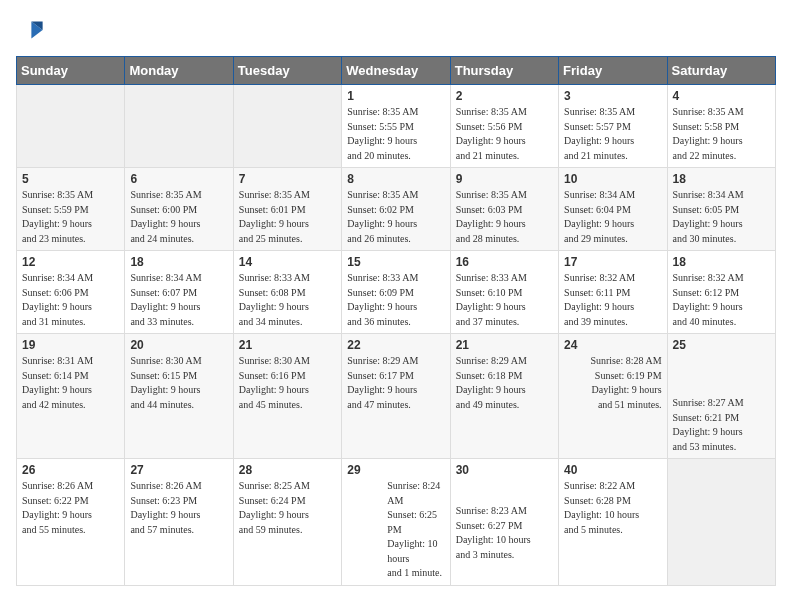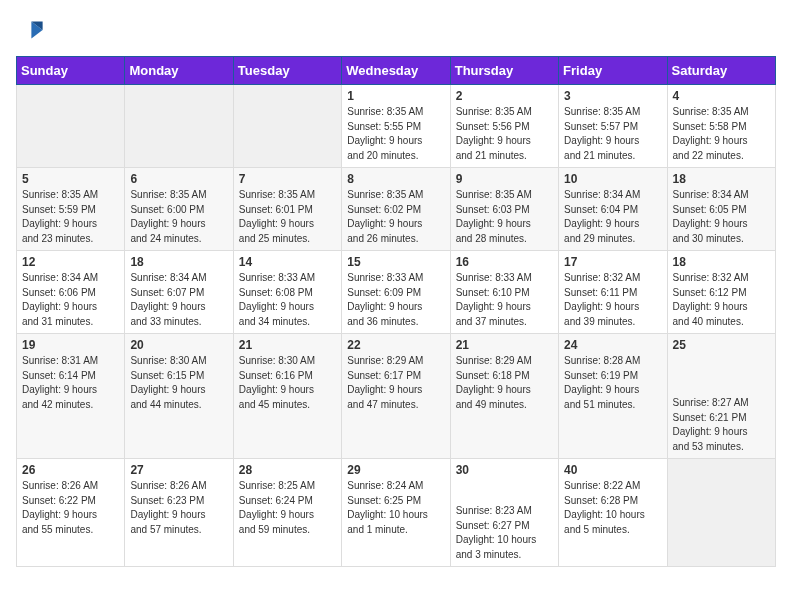--- a/index.html
+++ b/index.html
@@ -43,21 +43,21 @@
     .location {
       font-size: 14px;
       color: #555;
     }
     .calendar {
       width: 100%;
       border-collapse: collapse;
       border: 1px solid #ccc;
     }
     .calendar th {
-      background-color: #6d28d9;
+      background-color: #737373;
       color: #fff;
       font-size: 13px;
       font-weight: bold;
       padding: 6px 4px;
       text-align: left;
       border: 1px solid #1e5a9c;
     }
     .calendar td {
       vertical-align: top;
       padding: 4px 5px;
@@ -74,20 +74,21 @@
     .day-num {
       font-size: 12px;
       font-weight: bold;
       display: block;
       margin-bottom: 2px;
     }
     .day-info {
       font-size: 10px;
       line-height: 1.45;
       color: #333;
+      font-family: Liberation Serif, serif;
     }
     .empty { background: #f0f0f0 !important; }
   </style>
 </head>
 <body>
 
 <div class="header">
   <div class="logo">
     <svg class="logo-icon" viewBox="0 0 40 40">
       <polygon points="22,8 38,20 22,32" fill="#2a6db5"></polygon>
@@ -283,21 +284,21 @@
         </td>
         <td>
           <span class="day-num">21</span>
           <div class="day-info" style="white-space: pre-line;">Sunrise: 8:29 AM
 Sunset: 6:18 PM
 Daylight: 9 hours
 and 49 minutes.</div>
         </td>
         <td>
           <span class="day-num">24</span>
-          <div class="day-info" style="white-space: pre-line;">Sunrise: 8:28 AM
+          <div class="day-info" style="white-space: pre-line; text-align: right;">Sunrise: 8:28 AM
 Sunset: 6:19 PM
 Daylight: 9 hours
 and 51 minutes.</div>
         </td>
         <td>
           <span class="day-num">25</span>
           <div class="day-info" style="white-space: pre-line; margin-top: 44px;">Sunrise: 8:27 AM
 Sunset: 6:21 PM
 Daylight: 9 hours
 and 53 minutes.</div>
@@ -320,21 +321,21 @@
         </td>
         <td>
           <span class="day-num">28</span>
           <div class="day-info" style="white-space: pre-line;">Sunrise: 8:25 AM
 Sunset: 6:24 PM
 Daylight: 9 hours
 and 59 minutes.</div>
         </td>
         <td>
           <span class="day-num">29</span>
-          <div class="day-info" style="white-space: pre-line;">Sunrise: 8:24 AM
+          <div class="day-info" style="white-space: pre-line; margin-left: 40px;">Sunrise: 8:24 AM
 Sunset: 6:25 PM
 Daylight: 10 hours
 and 1 minute.</div>
         </td>
         <td>
           <span class="day-num">30</span>
           <div class="day-info" style="white-space: pre-line; margin-top: 27px;">Sunrise: 8:23 AM
 Sunset: 6:27 PM
 Daylight: 10 hours
 and 3 minutes.</div>

